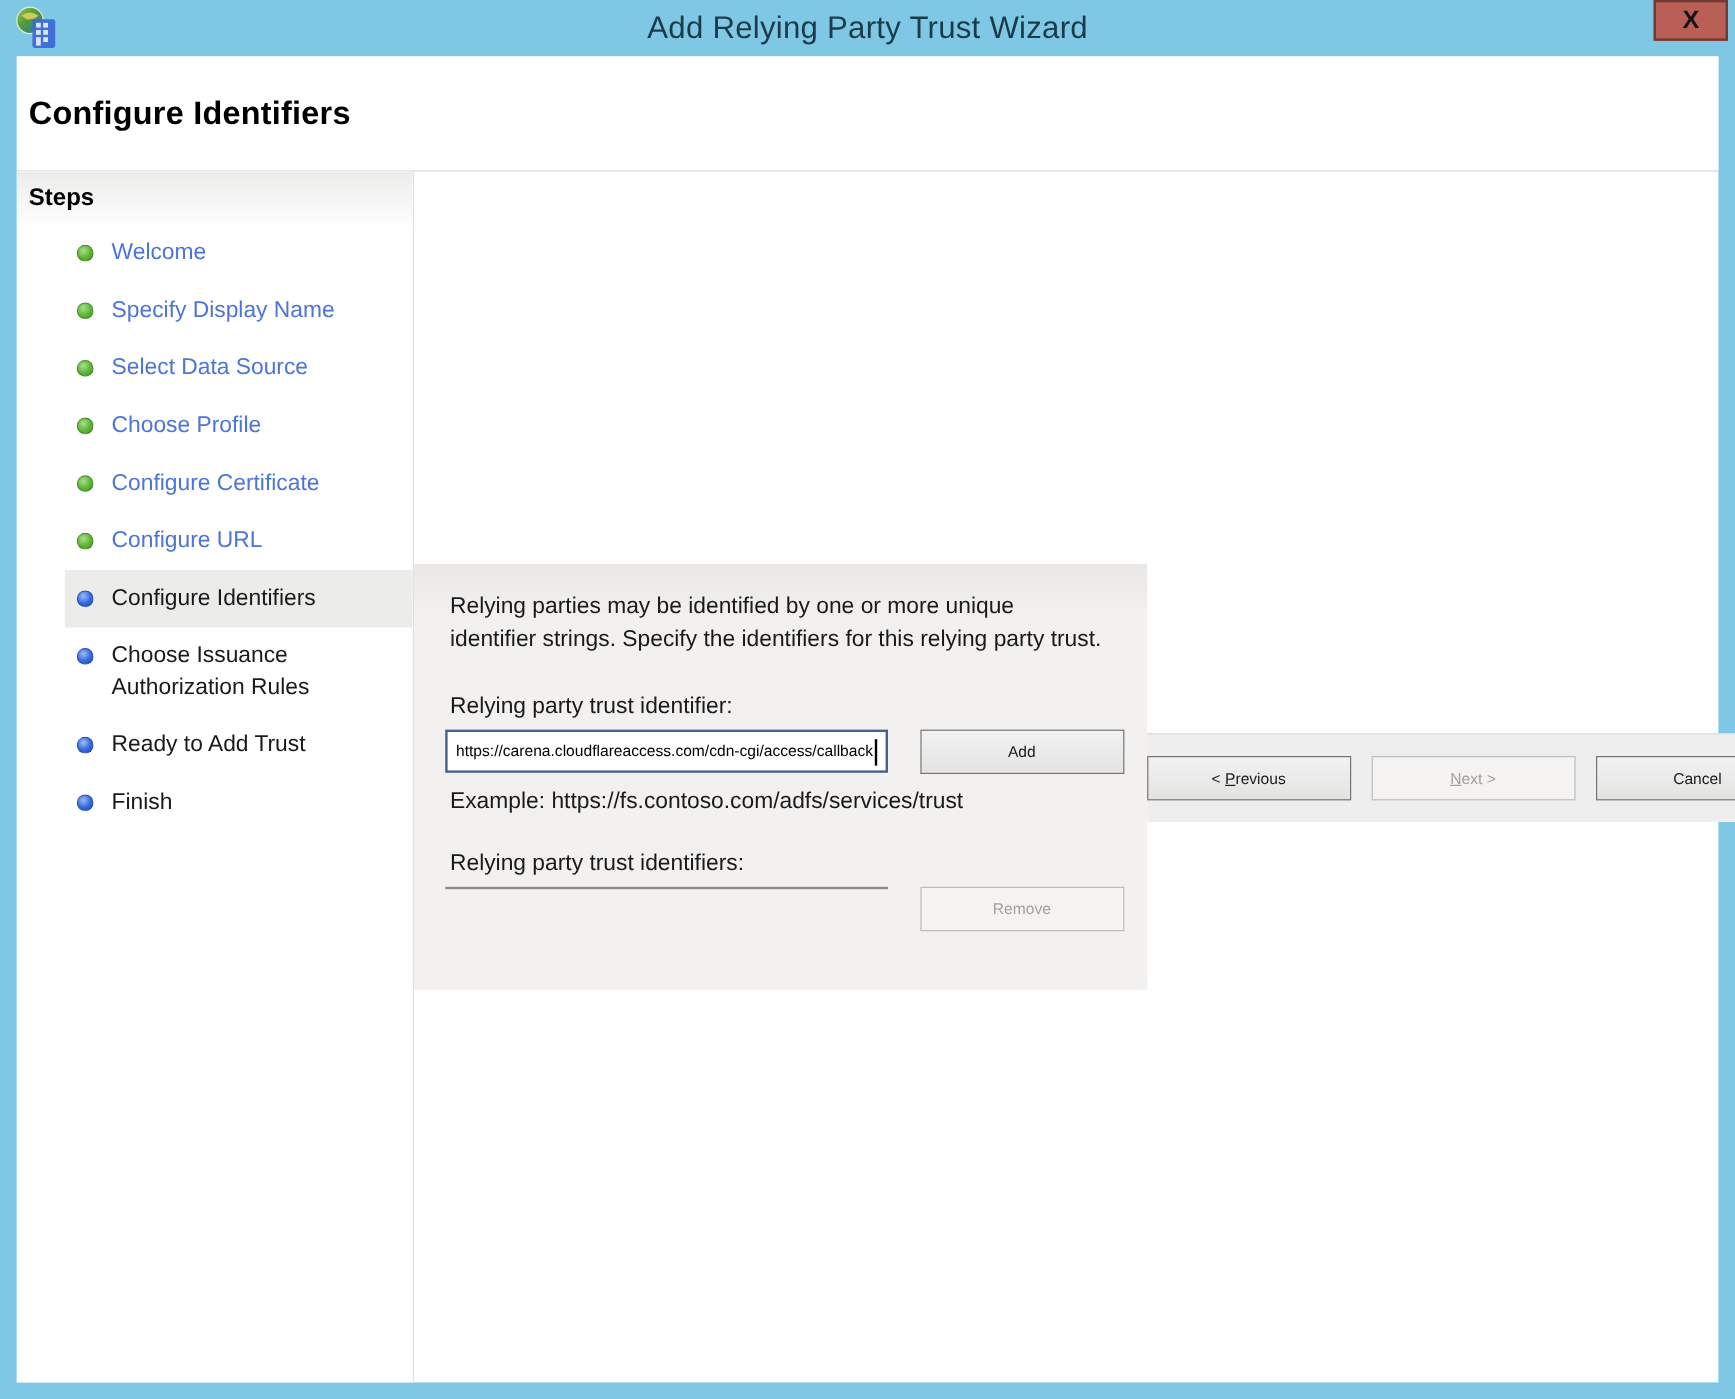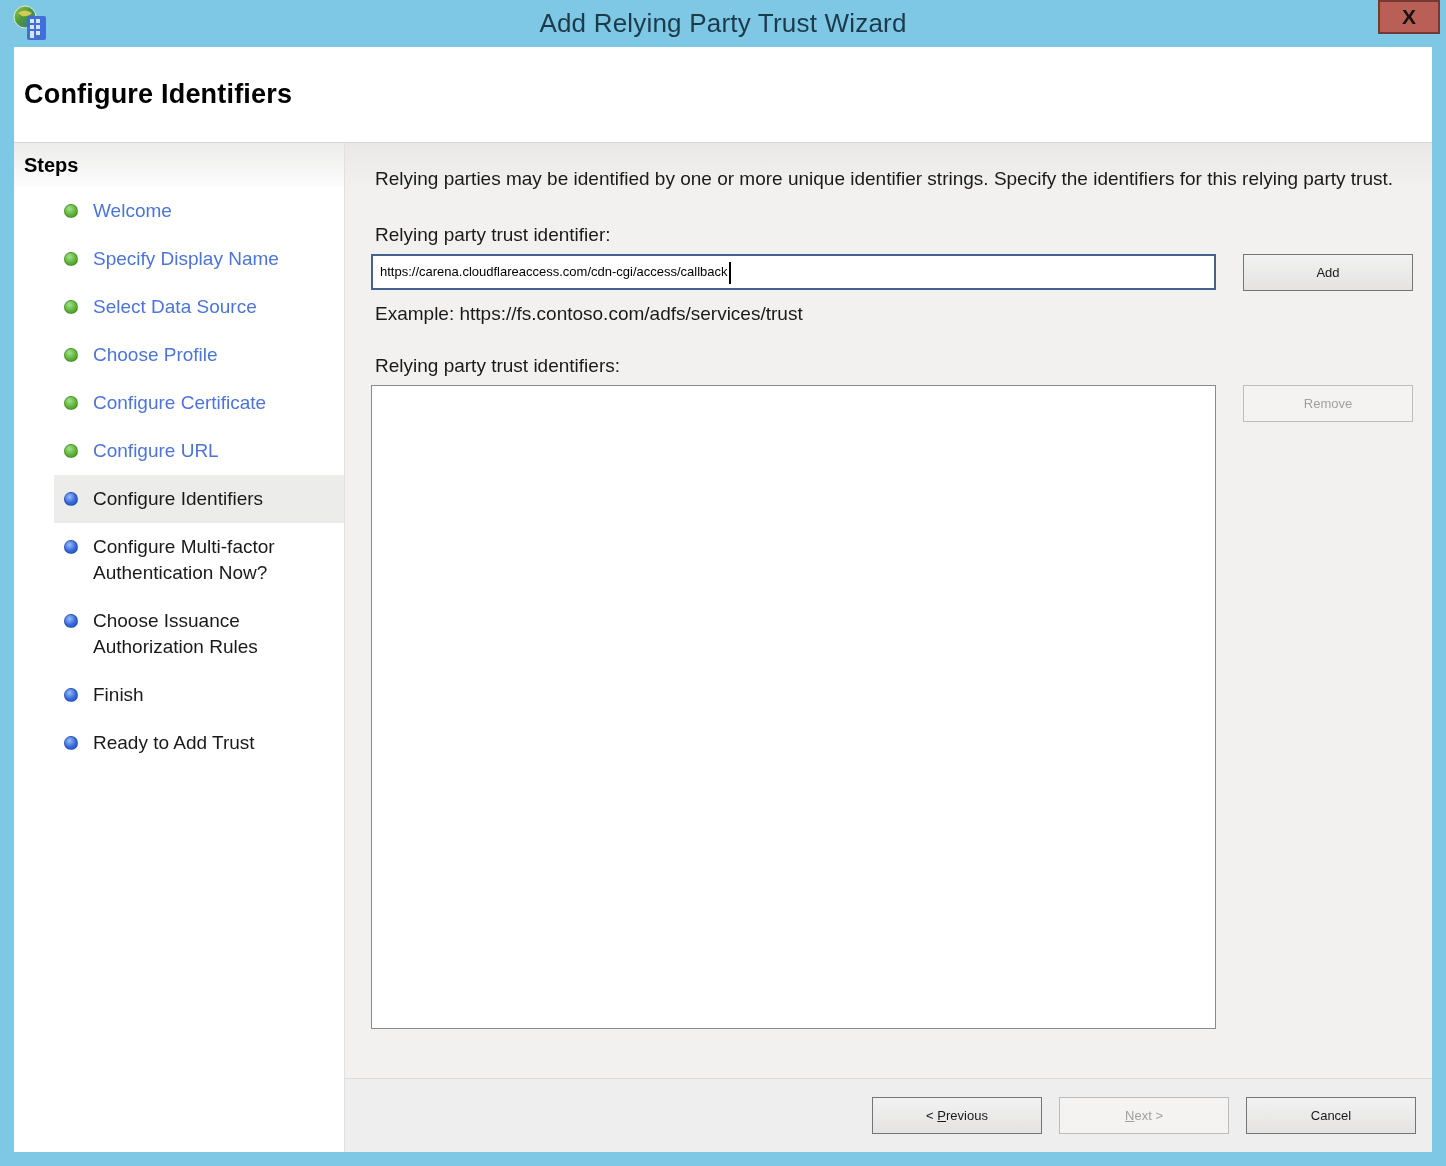--- a/index.html
+++ b/index.html
@@ -48,21 +48,21 @@
   .bullet {
     width:14px; height:14px; border-radius:50%; flex:none; margin-top:6px;
     border:1px solid rgba(0,0,0,0.18);
   }
   .bullet.done { background:radial-gradient(circle at 38% 32%, #a8df8a, #5cb537 55%, #45981f); }
   .bullet.todo, .bullet.current { background:radial-gradient(circle at 38% 32%, #9dbdf5, #3468dd 55%, #2350b5); }
   .step-label { margin-left:15px; max-width:250px; }
   .step.done .step-label { color:#4d74d8; }
   .step.current .step-label, .step.todo .step-label { color:#1a1a1a; }
   
-  .content-col { flex:1; display:flex; flex-direction:column; min-width:0; }
+  .content-col { flex:1; display:flex; flex-direction:row; min-width:0;align-items:center; }
   .content {
     flex:1; display:flex; flex-direction:column; min-height:0;
     background:linear-gradient(to bottom,#e9e8e7 0px,#f2f1f0 46px);
     color:#1a1a1a; font-size:19px;
   }
   .intro { margin:22px 36px 0 30px; line-height:27px; }
   .field-label { margin:32px 0 8px 30px; }
   .row { display:flex; margin:0 19px 0 26px; }
   .textbox {
     flex:1; height:36px; background:#ffffff; border:2px solid #44618f;
@@ -156,33 +156,29 @@
             <div class="step done">
               <span class="bullet done"></span>
               <span class="step-label">Configure URL</span>
             </div>
             <div class="step current">
               <span class="bullet current"></span>
               <span class="step-label">Configure Identifiers</span>
             </div>
             <div class="step todo">
               <span class="bullet todo"></span>
-              <span class="step-label">Configure Multi-factor Authentication Now?</span>
+              <span class="step-label">Choose Issuance Authorization Rules</span>
             </div>
             <div class="step todo">
               <span class="bullet todo"></span>
-              <span class="step-label">Choose Issuance Authorization Rules</span>
+              <span class="step-label">Ready to Add Trust</span>
             </div>
             <div class="step todo">
               <span class="bullet todo"></span>
               <span class="step-label">Finish</span>
-            </div>
-            <div class="step todo">
-              <span class="bullet todo"></span>
-              <span class="step-label">Ready to Add Trust</span>
             </div>
           </div>
       </div>
 
       <div class="content-col">
         <div class="content">
 
           <div class="intro">Relying parties may be identified by one or more unique identifier strings. Specify the identifiers for this relying party trust.</div>
 
           <div class="field-label">Relying party trust identifier:</div>

